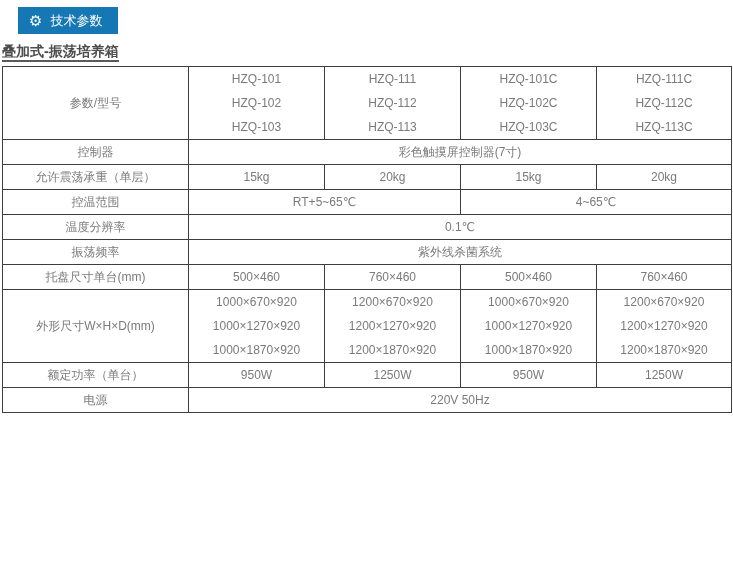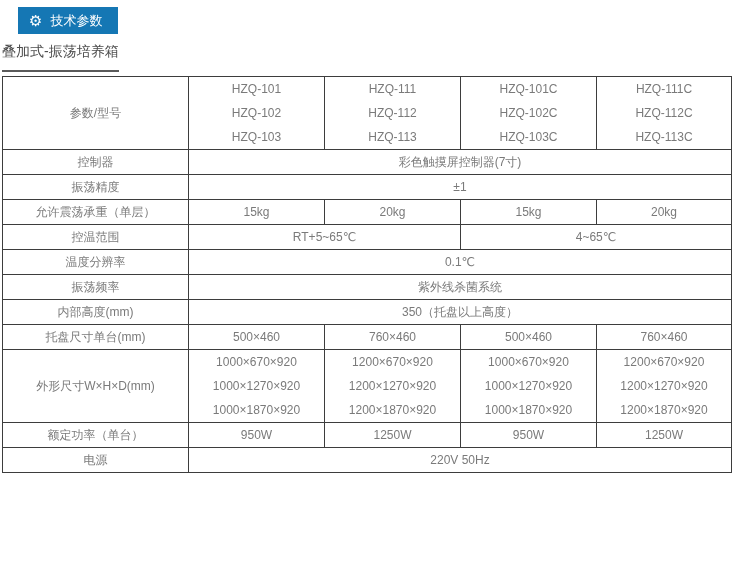--- a/index.html
+++ b/index.html
@@ -22,24 +22,24 @@
   }
   .section-badge .gear {
     font-size: 15px;
     line-height: 1;
     color: #ffffff;
   }
   .page-title {
     display: inline-block;
     margin: 9px 0 4px 2px;
     font-size: 14px;
-    font-weight: normal;
+    font-weight: bold;
     color: #4d4d4d;
     border-bottom: 2px solid #5a5a5a;
-    padding-bottom: 11px;
+    padding-bottom: 1px;
     line-height: 1.15;
   }
   table.spec {
     margin-left: 2px;
     border-collapse: collapse;
     table-layout: fixed;
     width: 729px;
   }
   table.spec td {
     border: 1px solid #3d3d3d;
@@ -108,46 +108,38 @@
             <div>HZQ-112C</div>
             <div>HZQ-113C</div>
           </div>
         </td>
       </tr>
       <tr>
         <td>控制器</td>
         <td colspan="4">彩色触摸屏控制器(7寸)</td>
       </tr>
       <tr>
-        <td>振荡精度</td>
-        <td colspan="4">±1</td>
-      </tr>
-      <tr>
         <td>允许震荡承重（单层）</td>
         <td>15kg</td>
         <td>20kg</td>
         <td>15kg</td>
         <td>20kg</td>
       </tr>
       <tr>
         <td>控温范围</td>
         <td colspan="2">RT+5~65℃</td>
         <td colspan="2">4~65℃</td>
       </tr>
       <tr>
         <td>温度分辨率</td>
         <td colspan="4">0.1℃</td>
       </tr>
       <tr>
         <td>振荡频率</td>
         <td colspan="4">紫外线杀菌系统</td>
-      </tr>
-      <tr>
-        <td>内部高度(mm)</td>
-        <td colspan="4">350（托盘以上高度）</td>
       </tr>
       <tr>
         <td>托盘尺寸单台(mm)</td>
         <td>500×460</td>
         <td>760×460</td>
         <td>500×460</td>
         <td>760×460</td>
       </tr>
       <tr class="tall-row">
         <td>外形尺寸W×H×D(mm)</td>

